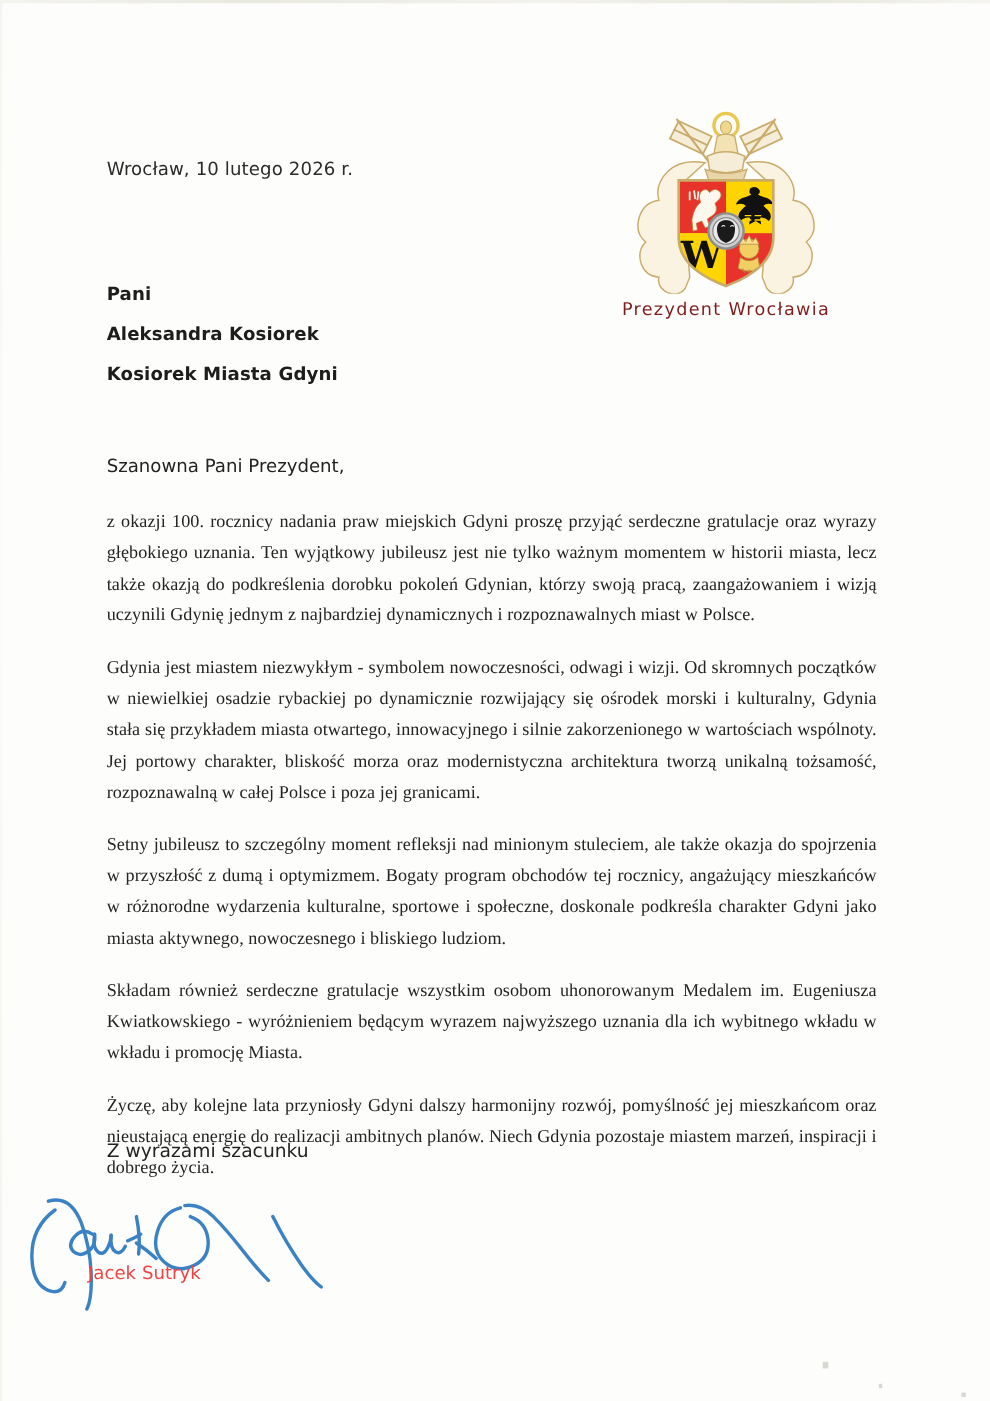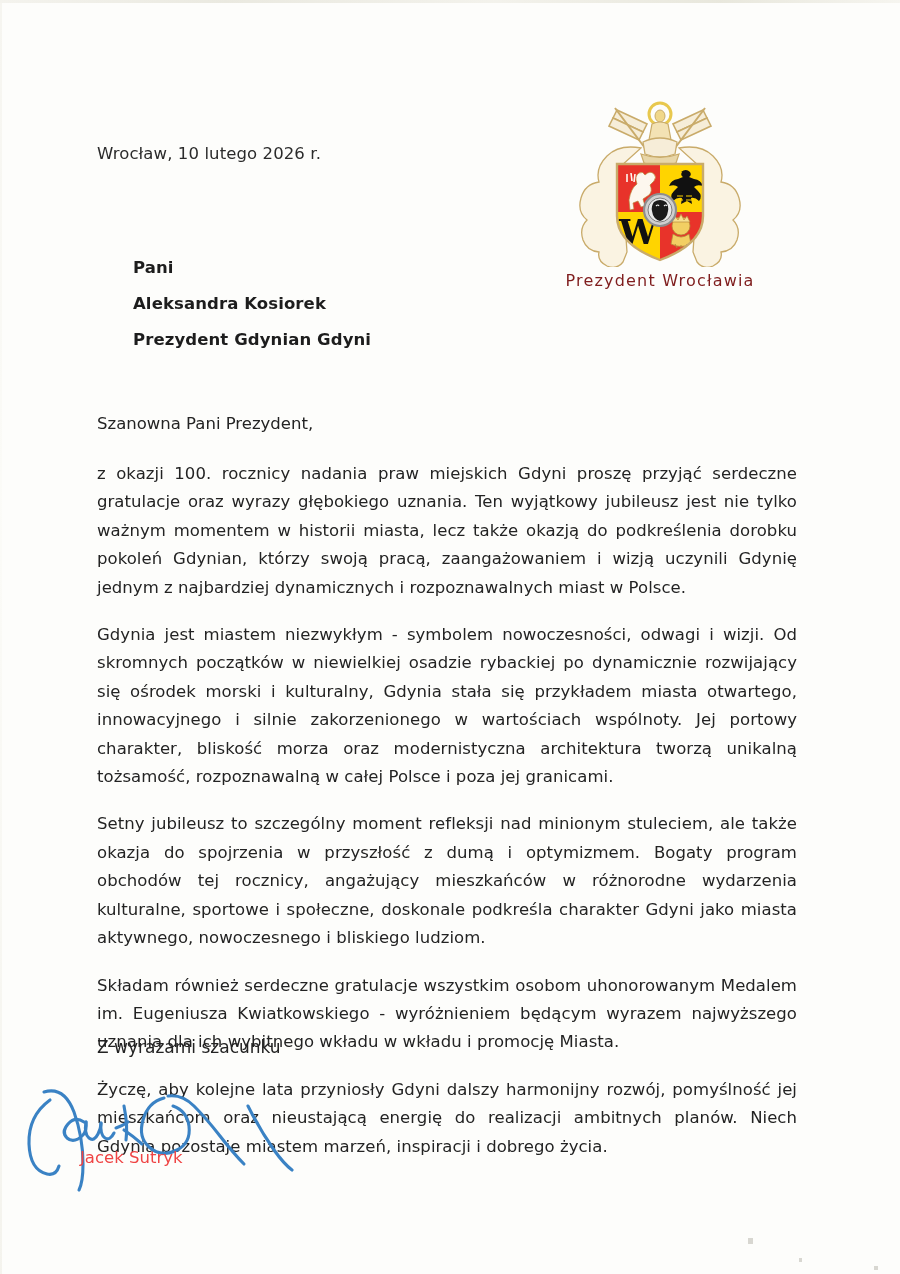--- a/index.html
+++ b/index.html
@@ -70,21 +70,20 @@
     letter-spacing: 1.2px;
     font-family: "DejaVu Sans", "Liberation Sans", sans-serif;
   }
 
   
   .addressee {
     position: absolute;
     left: 97px;
     top: 250px;
     width: 420px;
-    margin-left: 36px;
   }
   .addressee div {
     font-size: 16.5px;
     font-weight: bold;
     color: #1d1d1d;
     line-height: 36px;
     letter-spacing: .1px;
   }
 
   
@@ -101,20 +100,21 @@
     margin: 0 0 22px 0;
     line-height: 28px;
   }
   .para {
     font-size: 16.5px;
     color: #232323;
     text-align: justify;
     line-height: 28.4px;
     margin: 0 0 19px 0;
     letter-spacing: .05px;
+    font-family: Liberation Serif, serif;
   }
   .closing {
     position: absolute;
     left: 97px;
     top: 1037px;
     font-size: 17px;
     color: #232323;
   }
 
   
@@ -214,21 +214,21 @@
         </g>
         <path d="M62 72 L148 72 L148 124 Q148 152 105 168 Q62 152 62 124 Z" fill="none" stroke="#c9ab6a" stroke-width="2.4"></path>
       </g>
     </svg>
     <div class="crest-caption">Prezydent Wrocławia</div>
   </div>
 
   <div class="addressee">
     <div>Pani</div>
     <div>Aleksandra Kosiorek</div>
-    <div>Prezydent Gdynian Gdyni</div>
+    <div>Kosiorek Miasta Gdyni</div>
   </div>
 
   <div class="letter-body">
     <p class="salutation">Szanowna Pani Prezydent,</p>
     <p class="para">z okazji 100. rocznicy nadania praw miejskich Gdyni proszę przyjąć serdeczne gratulacje oraz wyrazy głębokiego uznania. Ten wyjątkowy jubileusz jest nie tylko ważnym momentem w historii miasta, lecz także okazją do podkreślenia dorobku pokoleń Gdynian, którzy swoją pracą, zaangażowaniem i wizją uczynili Gdynię jednym z najbardziej dynamicznych i rozpoznawalnych miast w Polsce.</p>
     <p class="para">Gdynia jest miastem niezwykłym - symbolem nowoczesności, odwagi i wizji. Od skromnych początków w niewielkiej osadzie rybackiej po dynamicznie rozwijający się ośrodek morski i kulturalny, Gdynia stała się przykładem miasta otwartego, innowacyjnego i silnie zakorzenionego w wartościach wspólnoty. Jej portowy charakter, bliskość morza oraz modernistyczna architektura tworzą unikalną tożsamość, rozpoznawalną w całej Polsce i poza jej granicami.</p>
     <p class="para">Setny jubileusz to szczególny moment refleksji nad minionym stuleciem, ale także okazja do spojrzenia w przyszłość z dumą i optymizmem. Bogaty program obchodów tej rocznicy, angażujący mieszkańców w różnorodne wydarzenia kulturalne, sportowe i społeczne, doskonale podkreśla charakter Gdyni jako miasta aktywnego, nowoczesnego i bliskiego ludziom.</p>
     <p class="para">Składam również serdeczne gratulacje wszystkim osobom uhonorowanym Medalem im. Eugeniusza Kwiatkowskiego - wyróżnieniem będącym wyrazem najwyższego uznania dla ich wybitnego wkładu w wkładu i promocję Miasta.</p>
     <p class="para">Życzę, aby kolejne lata przyniosły Gdyni dalszy harmonijny rozwój, pomyślność jej mieszkańcom oraz nieustającą energię do realizacji ambitnych planów. Niech Gdynia pozostaje miastem marzeń, inspiracji i dobrego życia.</p>
   </div>

